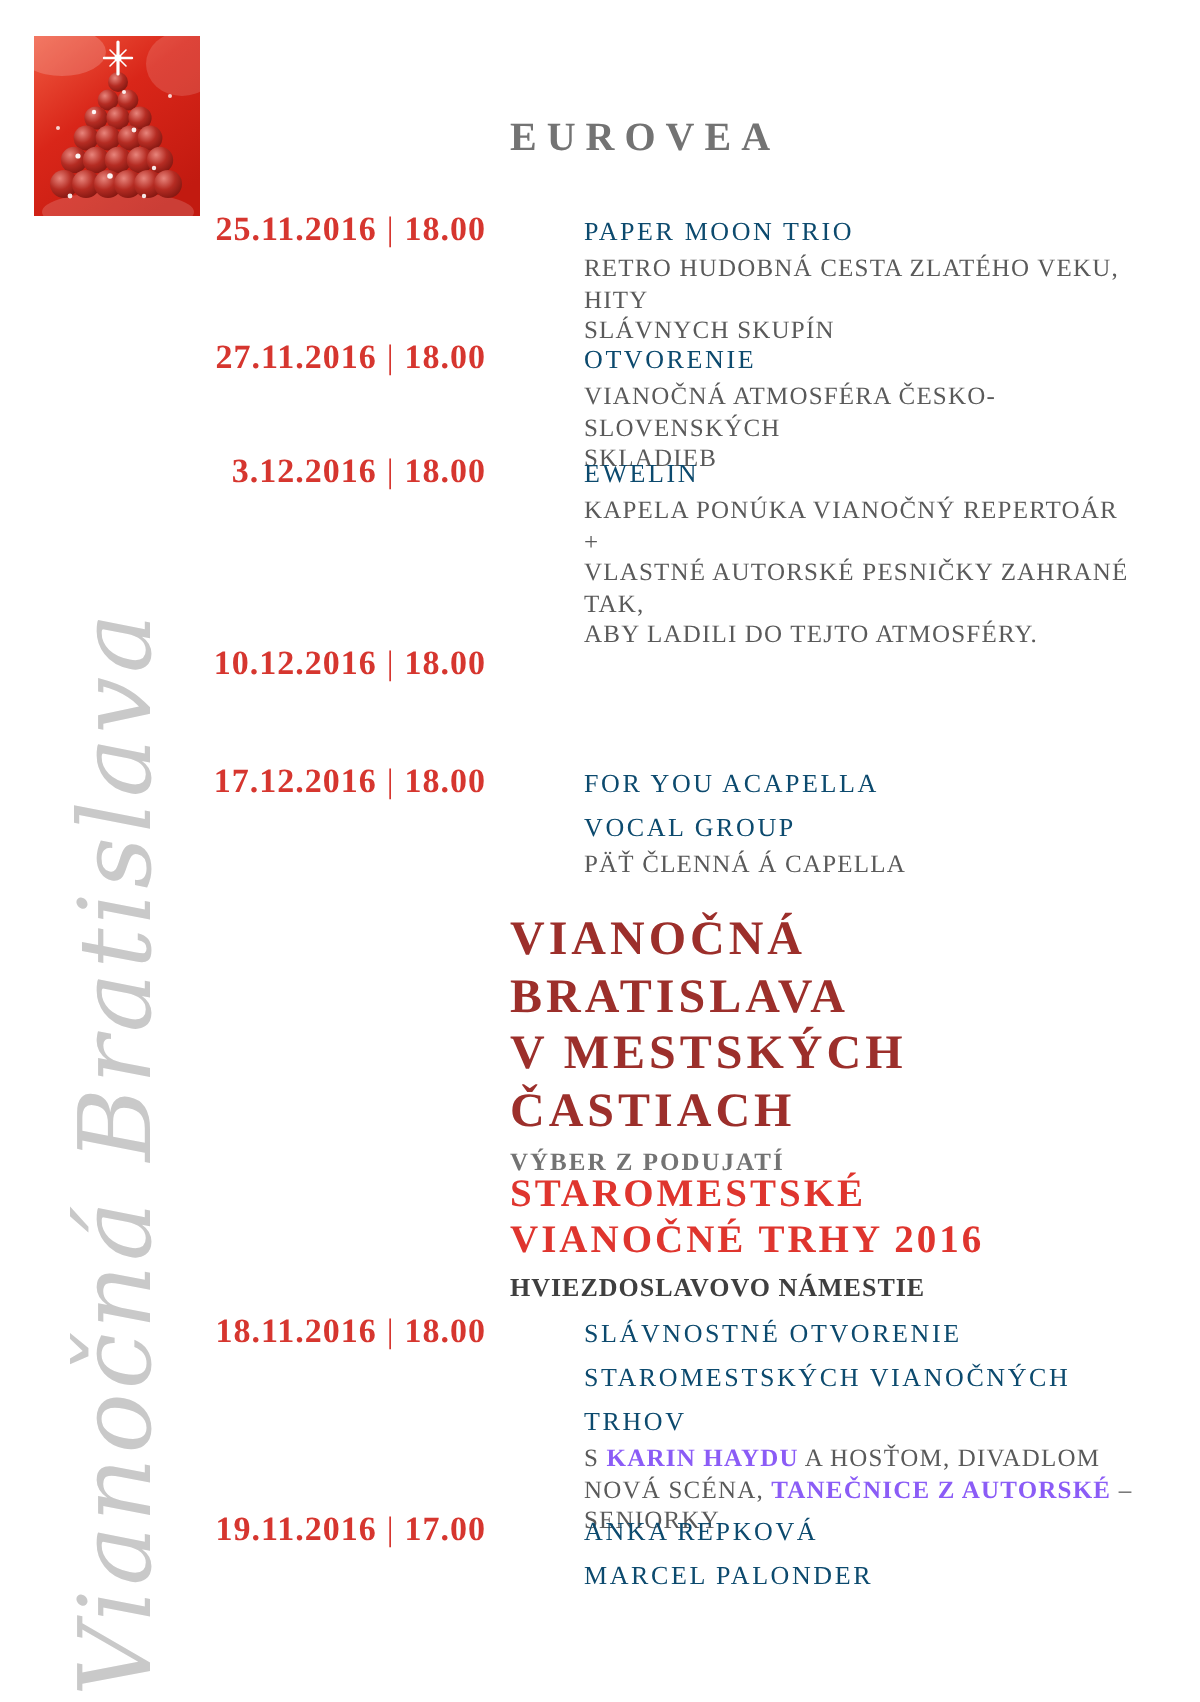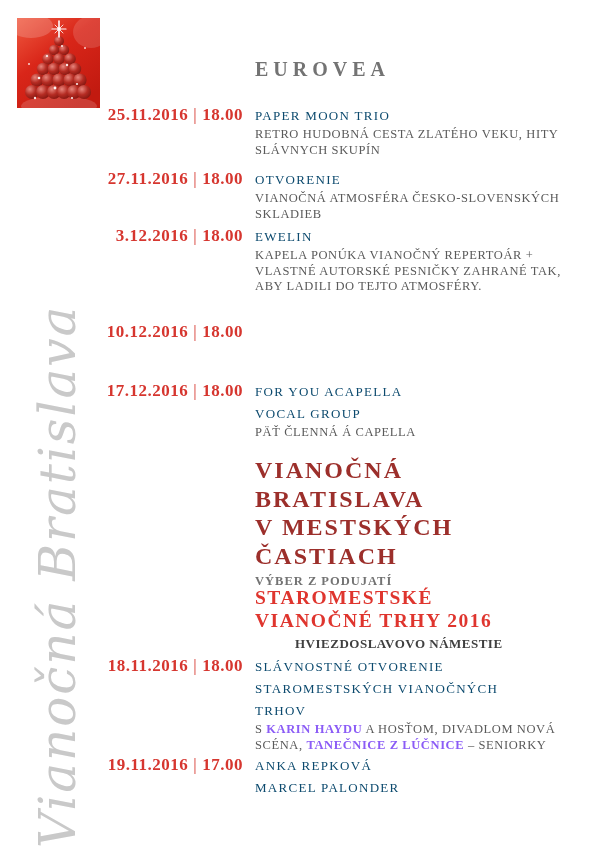--- a/index.html
+++ b/index.html
@@ -34,25 +34,25 @@
   }
   .section2-sub{
     margin-top:4px;font-weight:bold;font-size:12.5px;letter-spacing:1px;color:#737373;
   }
   .section3-header{position:absolute;left:255px;top:586px;width:330px;}
   .section3-heading{
     font-weight:bold;font-size:19.5px;line-height:23px;letter-spacing:1.5px;
     color:#df352e;white-space:pre-line;
   }
   .section3-location{
-    margin-top:4px;font-weight:bold;font-size:13px;letter-spacing:0.5px;color:#3f3f3f;margin-left:40px;
-  }
-
-  
-  .event-row{position:absolute;left:60px;width:510px;display:flex;}
+    margin-top:4px;font-weight:bold;font-size:13px;letter-spacing:0.5px;color:#3f3f3f;
+  }
+
+  
+  .event-row{position:absolute;left:60px;width:510px;display:flex;gap:37px;}
   .event-date{
     width:183px;flex:0 0 183px;text-align:right;
     font-weight:bold;font-size:17px;letter-spacing:0.5px;color:#d6362f;
     white-space:nowrap;
   }
   .event-date .bar{font-weight:normal;padding:0 5px;}
   .event-body{margin-left:12px;max-width:318px;}
   .event-title{
     font-weight:normal;font-size:13px;line-height:22px;letter-spacing:1.3px;
     color:#0c4a6e;white-space:pre-line;
@@ -190,21 +190,21 @@
 VIANOČNÉ TRHY 2016</div>
     <div class="section3-location">HVIEZDOSLAVOVO NÁMESTIE</div>
   </div>
 
   <div class="event-row r6">
     <div class="event-date"><span>18.11.2016</span><span class="bar">|</span><span>18.00</span></div>
     <div class="event-body">
       <div class="event-title">SLÁVNOSTNÉ OTVORENIE
 STAROMESTSKÝCH VIANOČNÝCH
 TRHOV</div>
-      <div class="event-desc"><span>S </span><span class="b">KARIN HAYDU</span><span> A HOSŤOM, DIVADLOM NOVÁ SCÉNA, </span><span class="b">TANEČNICE Z LÚČNICE</span><span> – SENIORKY</span></div>
+      <div class="event-desc"><span>S </span><span class="b">KARIN HAYDU</span><span> A HOSŤOM, DIVADLOM NOVÁ SCÉNA, </span><span class="b">TANEČNICE Z AUTORSKÉ</span><span> – SENIORKY</span></div>
     </div>
   </div>
 
   <div class="event-row r7">
     <div class="event-date"><span>19.11.2016</span><span class="bar">|</span><span>17.00</span></div>
     <div class="event-body">
       <div class="event-title">ANKA REPKOVÁ
 MARCEL PALONDER</div>
     </div>
   </div>

